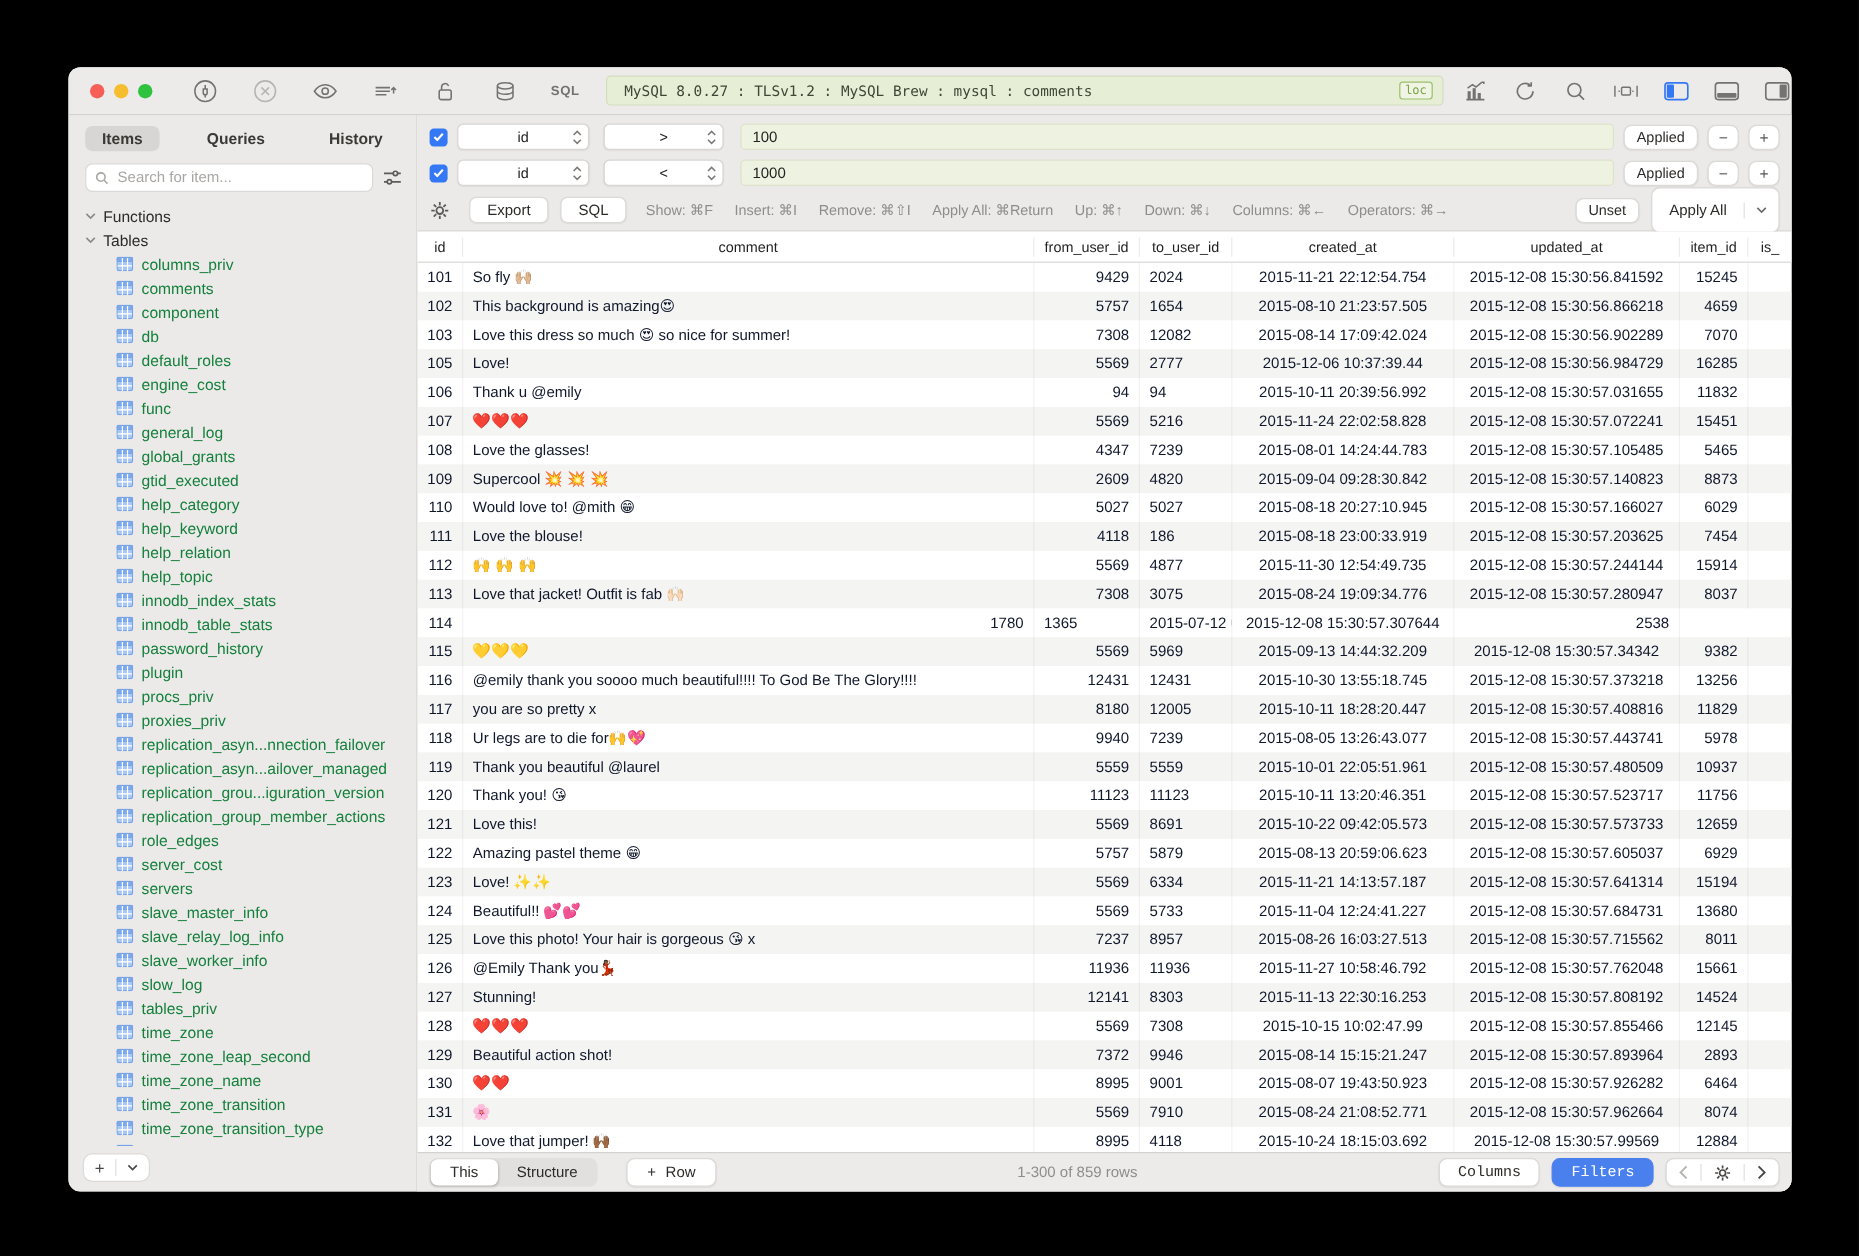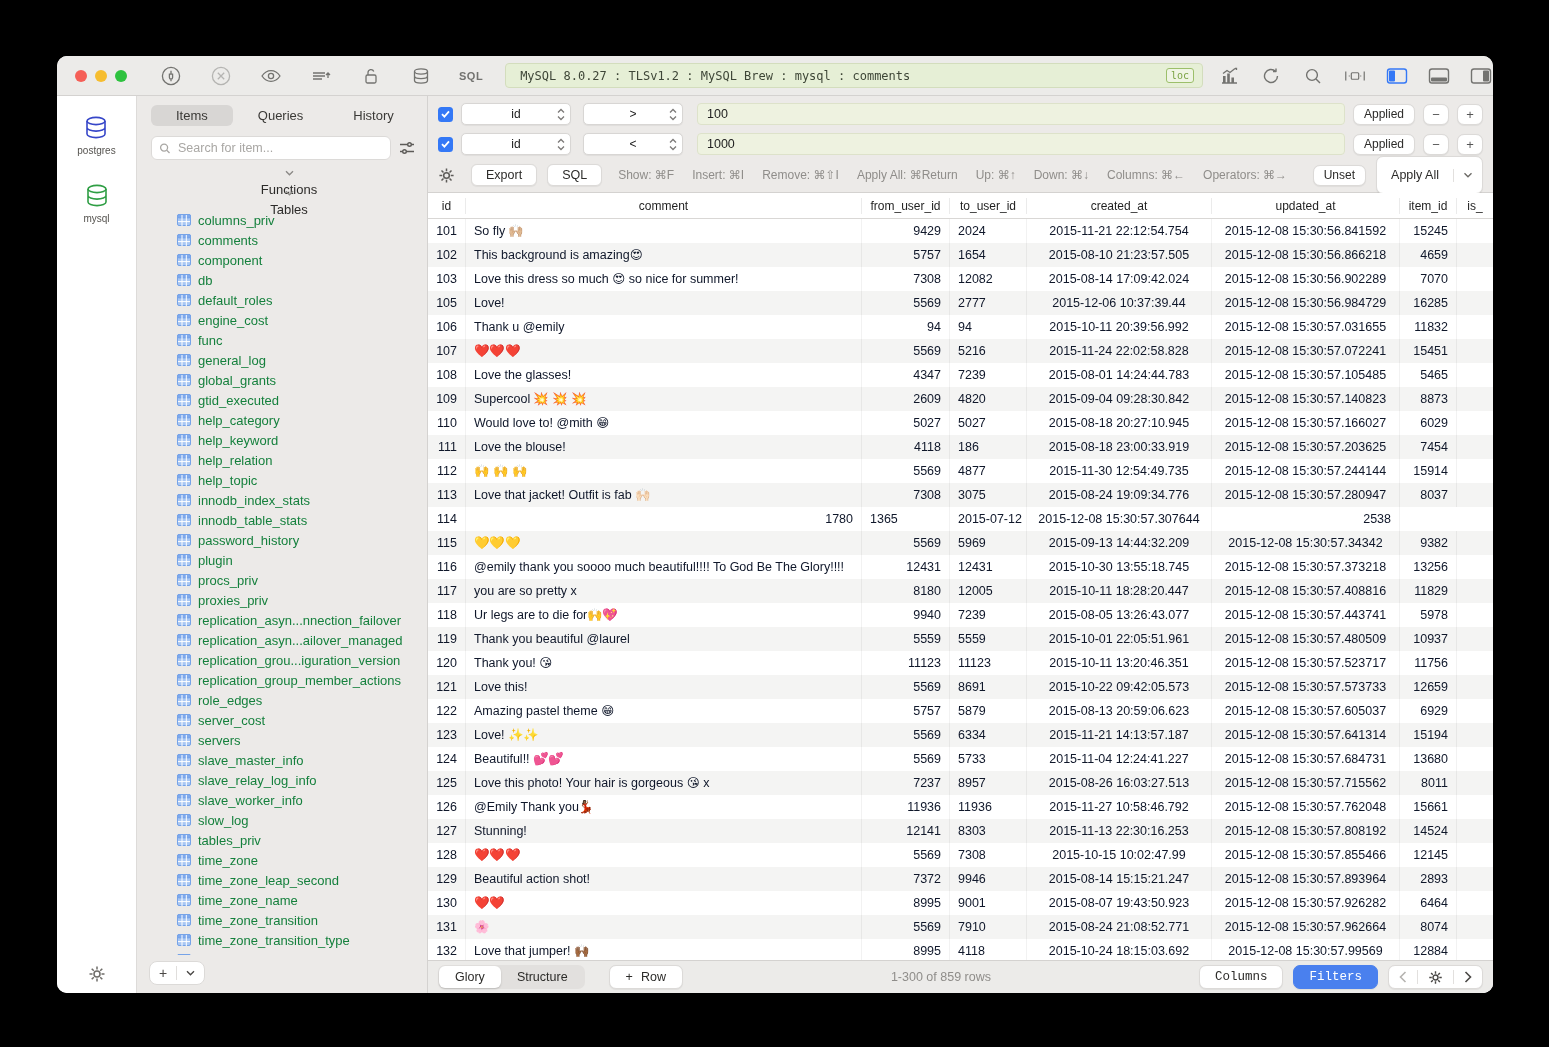--- a/index.html
+++ b/index.html
@@ -22,28 +22,28 @@
   .panel-icon.active rect.side{fill:#3478f6;}
   
   .window-body{flex:1;display:flex;min-height:0;}
   .conn-strip{width:80px;background:#fff;border-right:1px solid #dddbd9;display:flex;flex-direction:column;align-items:center;padding-top:18px;flex:none;position:relative;}
   .conn-item{display:flex;flex-direction:column;align-items:center;gap:3px;margin-bottom:26px;cursor:default;}
   .conn-item .conn-label{font-size:10px;color:#55534f;}
   .conn-gear{position:absolute;bottom:10px;left:50%;transform:translateX(-50%);color:#6e6c68;}
   
   .sidebar{width:291px;background:#eceae8;border-right:1px solid #d4d2d0;display:flex;flex-direction:column;flex:none;min-height:0;}
   .side-tabs{display:flex;align-items:center;justify-content:space-between;padding:9px 14px 4px 14px;}
-  .side-tab{font-size:13px;color:#3a3936;padding:3px 25px;border-radius:6px;cursor:default;}
+  .side-tab{font-size:13px;color:#3a3936;padding:3px 14px;border-radius:6px;cursor:default;font-weight:bold;}
   .side-tab.active{background:#d8d6d4;}
   .search-row{display:flex;align-items:center;gap:8px;padding:6px 12px 4px 14px;}
   .search-box{flex:1;height:24px;background:#fff;border:1px solid #dcdad8;border-radius:6px;display:flex;align-items:center;padding:0 7px;gap:5px;}
   .search-box input{border:none;outline:none;background:transparent;font-size:12.5px;color:#333;width:100%;font-family:inherit;}
   .search-box input::placeholder{color:#a9a7a4;}
   .tree{flex:1;overflow:hidden;padding:6px 0 0 0;}
-  .tree-group{display:flex;align-items:center;height:20px;padding-left:14px;gap:6px;font-size:13px;color:#2c2b29;cursor:default;flex-direction:column;}
+  .tree-group{display:flex;align-items:center;height:20px;padding-left:14px;gap:6px;font-size:13px;color:#2c2b29;cursor:default;}
   .tree-item{display:flex;align-items:center;height:20px;padding-left:40px;gap:7px;font-size:13px;color:#15803d;cursor:default;white-space:nowrap;}
   .chev{color:#8c8a87;display:flex;}
   .side-footer{padding:6px 0 8px 12px;}
   .addgroup{display:inline-flex;align-items:center;background:#fff;border:1px solid #dcdad8;border-radius:8px;height:24px;overflow:hidden;}
   .addgroup .seg{padding:0 9px;font-size:14px;color:#4a4846;display:flex;align-items:center;height:100%;}
   .addgroup .divider{width:1px;height:14px;background:#e0dedc;}
   
   .main{flex:1;display:flex;flex-direction:column;min-width:0;min-height:0;background:#fff;}
   .filter-panel{background:#eceae8;border-bottom:1px solid #d4d2d0;padding:7px 10px 5px 8px;flex:none;}
   .filter-row{display:flex;align-items:center;gap:8px;height:22px;margin-bottom:8px;}
@@ -190,42 +190,20 @@
         <svg width="24" height="20" viewBox="0 0 24 20" fill="none">
             <rect x="2.5" y="3" width="19" height="14" rx="2.5" stroke="#737370" stroke-width="1.4"></rect>
             <rect x="14" y="4.5" width="6" height="11" rx="1" fill="#737370"></rect>
           </svg>
       </span>
     </div>
   </div>
 
   <div class="window-body">
 
-    <div class="conn-strip">
-      <div class="conn-item">
-        <svg width="30" height="28" viewBox="0 0 30 28" fill="none" stroke="#3646c8" stroke-width="1.6">
-            <ellipse cx="15" cy="7" rx="9" ry="3.6"></ellipse>
-            <path d="M6 7v13c0 2 4 3.6 9 3.6s9-1.6 9-3.6V7M6 13.5c0 2 4 3.6 9 3.6s9-1.6 9-3.6"></path>
-          </svg>
-        <span class="conn-label">postgres</span>
-      </div>
-      <div class="conn-item">
-        <svg width="30" height="28" viewBox="0 0 30 28" fill="none" stroke="#2f9e44" stroke-width="1.6">
-            <ellipse cx="15" cy="7" rx="9" ry="3.6"></ellipse>
-            <path d="M6 7v13c0 2 4 3.6 9 3.6s9-1.6 9-3.6V7M6 13.5c0 2 4 3.6 9 3.6s9-1.6 9-3.6"></path>
-          </svg>
-        <span class="conn-label">mysql</span>
-      </div>
-      <span class="conn-gear">
-        <svg width="18" height="18" viewBox="0 0 18 18" fill="none" stroke="#6e6c68" stroke-width="1.5">
-            <circle cx="9" cy="9" r="3"></circle>
-            <path d="M9 1.5v3M9 13.5v3M1.5 9h3M13.5 9h3M3.7 3.7l2.1 2.1M12.2 12.2l2.1 2.1M14.3 3.7l-2.1 2.1M5.8 12.2l-2.1 2.1"></path>
-          </svg>
-      </span>
-    </div>
 
     <div class="sidebar">
       <div class="side-tabs">
         <span class="side-tab active">Items</span>
         <span class="side-tab">Queries</span>
         <span class="side-tab">History</span>
       </div>
       <div class="search-row">
         <div class="search-box">
           <svg width="13" height="13" viewBox="0 0 13 13" fill="none" stroke="#a9a7a4" stroke-width="1.4">
@@ -985,21 +963,21 @@
             <div class="tcell al">4118</div>
             <div class="tcell ac">2015-10-24 18:15:03.692</div>
             <div class="tcell ac">2015-12-08 15:30:57.99569</div>
             <div class="tcell ar">12884</div>
             <div class="tcell al"></div>
           </div>
         </div>
 
       <div class="footer">
         <div class="seg-control">
-          <span class="seg-item active">Glory</span>
+          <span class="seg-item active">This</span>
           <span class="seg-item">Structure</span>
         </div>
         <span class="addrow-btn">
             <span>+</span>
             <span>Row</span>
           </span>
         <span class="rowcount">1-300 of 859 rows</span>
         <div class="footer-right">
           <span class="fbtn">Columns</span>
           <span class="fbtn blue">Filters</span>

